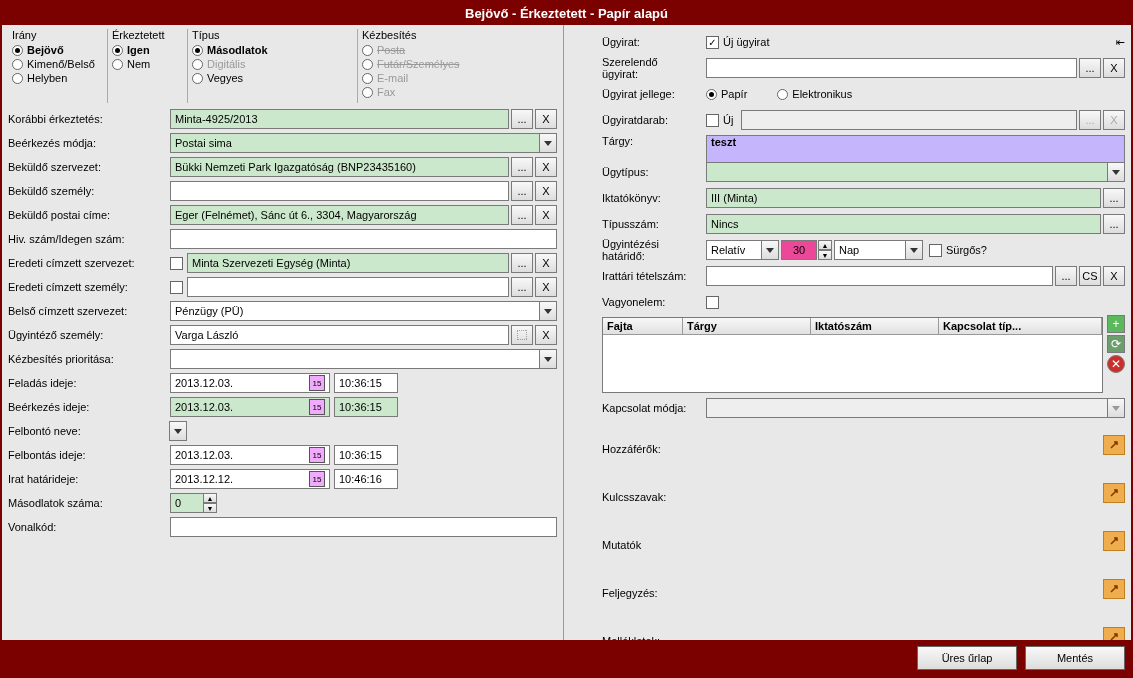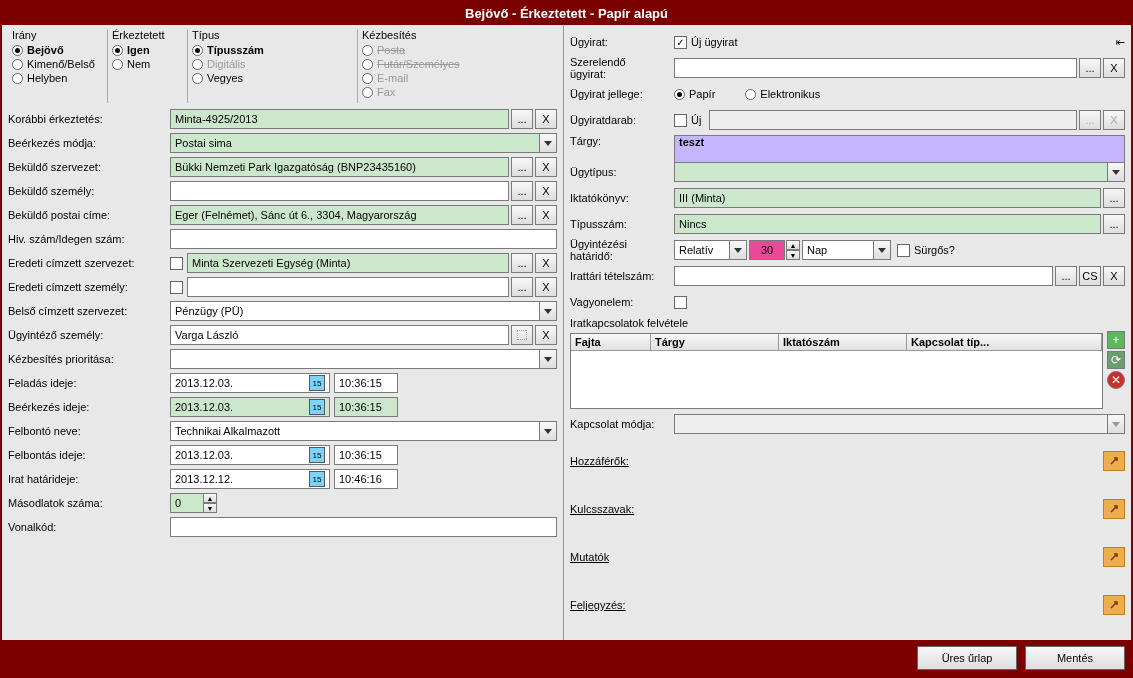--- a/index.html
+++ b/index.html
@@ -1,19 +1,19 @@
 <!DOCTYPE html>
 <html><head>
 <meta charset="utf-8">
 <style>
 * { box-sizing: border-box; font-family: Arial, sans-serif; font-size: 11px; }
 body { margin: 0; background: #fff; }
 .window { border: 2px solid #7b0000; width: 1133px; height: 678px; display: flex; flex-direction: column; }
 .titlebar { background: #7b0000; color: #fff; font-weight: bold; text-align: center; padding: 4px 0; font-size: 13px; }
-.content { flex: 1; display: flex; background: #e8e8e8; overflow: hidden; }
+.content { flex: 1; display: flex; background: #e8e8e8; overflow: hidden; gap: 32px; }
 .left-pane { width: 562px; border-right: 1px solid #999; padding: 4px 6px; display: flex; flex-direction: column; }
 .right-pane { flex: 1; padding: 4px 6px; display: flex; flex-direction: column; }
 .radio-groups { display: flex; gap: 0; margin-bottom: 4px; }
 .radio-group { border-right: 1px solid #aaa; padding: 0 8px 4px 4px; }
 .radio-group:last-child { border-right: none; }
 .radio-group-title { font-size: 11px; margin-bottom: 2px; }
 .radio-row { display: flex; align-items: center; gap: 4px; padding: 1px 0; white-space: nowrap; }
 .radio-row.selected { font-weight: bold; }
 .radio-row.disabled { color: #999; text-decoration: line-through; }
 .radio-row.disabled-plain { color: #999; }
@@ -22,35 +22,35 @@
 .form-row { display: flex; align-items: center; margin: 1px 0; min-height: 22px; }
 .form-label { width: 162px; padding-right: 6px; }
 .form-input { flex: 1; height: 20px; border: 1px solid #7a7a7a; background: #fff; padding: 0 4px; display: flex; align-items: center; }
 .form-input.green { background: #cce8cc; }
 .dd-btn { width: 18px; height: 20px; border: 1px solid #7a7a7a; background: linear-gradient(#f8f8f8,#ddd); display: inline-flex; align-items: center; justify-content: center; margin-left: -1px; cursor: pointer; }
 .dd-btn svg { width: 8px; height: 8px; }
 .small-btn { width: 22px; height: 20px; border: 1px solid #7a7a7a; background: linear-gradient(#f8f8f8,#ddd); display: inline-flex; align-items: center; justify-content: center; margin-left: 2px; cursor: pointer; font-size: 11px; }
 .small-btn.disabled { color: #aaa; }
 .date-field { width: 160px; height: 20px; border: 1px solid #7a7a7a; background: #fff; padding: 0 4px; display: flex; align-items: center; justify-content: space-between; }
 .date-field.green { background: #cce8cc; }
-.cal-icon { width: 16px; height: 16px; border: 1px solid #555; background: #7dd3fc; display: inline-flex; align-items: center; justify-content: center; font-size: 8px; }
+.cal-icon { width: 16px; height: 16px; border: 1px solid #555; background: #f0abfc; display: inline-flex; align-items: center; justify-content: center; font-size: 8px; }
 .time-field { width: 64px; height: 20px; border: 1px solid #7a7a7a; background: #fff; padding: 0 4px; margin-left: 4px; display: flex; align-items: center; }
 .time-field.green { background: #cce8cc; }
 .cb { width: 13px; height: 13px; border: 1px solid #666; background: #fff; display: inline-flex; align-items: center; justify-content: center; margin-right: 4px; }
 .cb.on::after { content: "✓"; font-size: 10px; }
 .textarea { flex: 1; min-height: 44px; border: 1px solid #7a7a7a; background: #c4b5fd; padding: 0 4px; font-weight: bold; }
 .section-label { padding: 2px 0; }
 .table-wrap { border: 1px solid #7a7a7a; background: #fff; height: 76px; margin: 2px 0; position: relative; }
 .table-head { display: flex; background: linear-gradient(#f8f8f8,#e0e0e0); border-bottom: 1px solid #999; font-weight: bold; }
 .th { border-right: 1px solid #999; padding: 2px 4px; font-size: 11px; }
 .side-icons { position: absolute; right: -22px; top: 0; display: flex; flex-direction: column; gap: 2px; }
 .icon-btn { width: 18px; height: 18px; border: 1px solid #7a7a7a; display: inline-flex; align-items: center; justify-content: center; cursor: pointer; font-size: 12px; }
 .icon-btn.green { background: #5cb85c; color: #fff; }
 .icon-btn.red { background: #c9302c; color: #fff; border-radius: 50%; }
-.expand-row { display: flex; align-items: center; margin: 14px 0; height: 22px; text-decoration: underline; }
+.expand-row { display: flex; align-items: flex-end; margin: 14px 0; height: 22px; }
 .expand-label { flex: 1; }
 .expand-btn { width: 22px; height: 20px; background: #f0ad4e; border: 1px solid #c08020; display: inline-flex; align-items: center; justify-content: center; cursor: pointer; }
 .spinner { width: 34px; height: 20px; border: 1px solid #7a7a7a; background: #cce8cc; padding: 0 4px; display: flex; align-items: center; }
 .spin-btns { display: inline-flex; flex-direction: column; margin-left: -1px; }
 .spin-btns .sb { width: 14px; height: 10px; border: 1px solid #7a7a7a; background: linear-gradient(#f8f8f8,#ddd); font-size: 7px; display: flex; align-items: center; justify-content: center; }
 .footer { background: #7b0000; padding: 6px; display: flex; justify-content: flex-end; gap: 8px; }
 .footer-btn { min-width: 100px; height: 24px; background: linear-gradient(#f8f8f8,#ddd); border: 1px solid #666; cursor: pointer; display: inline-flex; align-items: center; justify-content: center; }
 .right-row { display: flex; align-items: center; margin: 2px 0; min-height: 22px; }
 .right-label { width: 104px; padding-right: 10px; }
 .num-box { width: 36px; height: 20px; border: 1px solid #7a7a7a; background: #ec4899; text-align: center; }
@@ -88,21 +88,21 @@
             </div>
           <div class="radio-row">
               <span class="radio-dot"></span>
               <span>Nem</span>
             </div>
         </div>
         <div class="radio-group" style="width:170px">
           <div class="radio-group-title">Típus</div>
           <div class="radio-row selected">
               <span class="radio-dot on"></span>
-              <span>Típusszám</span>
+              <span>Másodlatok</span>
             </div>
           <div class="radio-row disabled-plain">
               <span class="radio-dot"></span>
               <span>Digitális</span>
             </div>
           <div class="radio-row">
               <span class="radio-dot"></span>
               <span>Vegyes</span>
             </div>
         </div>
@@ -217,21 +217,20 @@
       <div class="form-row">
         <div class="form-label">Beérkezés ideje:</div>
         <div class="date-field green">
             <span>2013.12.03.</span>
             <span class="cal-icon">15</span>
           </div>
         <div class="time-field green">10:36:15</div>
       </div>
       <div class="form-row">
         <div class="form-label">Felbontó neve:</div>
-        <div class="form-input">Technikai Alkalmazott</div>
         <div class="dd-btn">
             <svg viewBox="0 0 8 8">
               <path d="M0 2 L8 2 L4 7 Z" fill="#333"></path>
             </svg>
           </div>
       </div>
       <div class="form-row">
         <div class="form-label">Felbontás ideje:</div>
         <div class="date-field">
             <span>2013.12.03.</span>
@@ -341,21 +340,20 @@
         <div class="form-input"></div>
         <div class="small-btn">...</div>
         <div class="small-btn">CS</div>
         <div class="small-btn">X</div>
       </div>
       <div class="right-row">
         <div class="right-label">Vagyonelem:</div>
         <span class="cb"></span>
       </div>
 
-      <div class="section-label">Iratkapcsolatok felvétele</div>
       <div style="position:relative;padding-right:22px">
         <div class="table-wrap">
           <div class="table-head">
             <div class="th" style="width:80px">Fajta</div>
             <div class="th" style="width:128px">Tárgy</div>
             <div class="th" style="width:128px">Iktatószám</div>
             <div class="th" style="flex:1">Kapcsolat típ...</div>
           </div>
         </div>
         <div class="side-icons" style="right:0;top:0">

